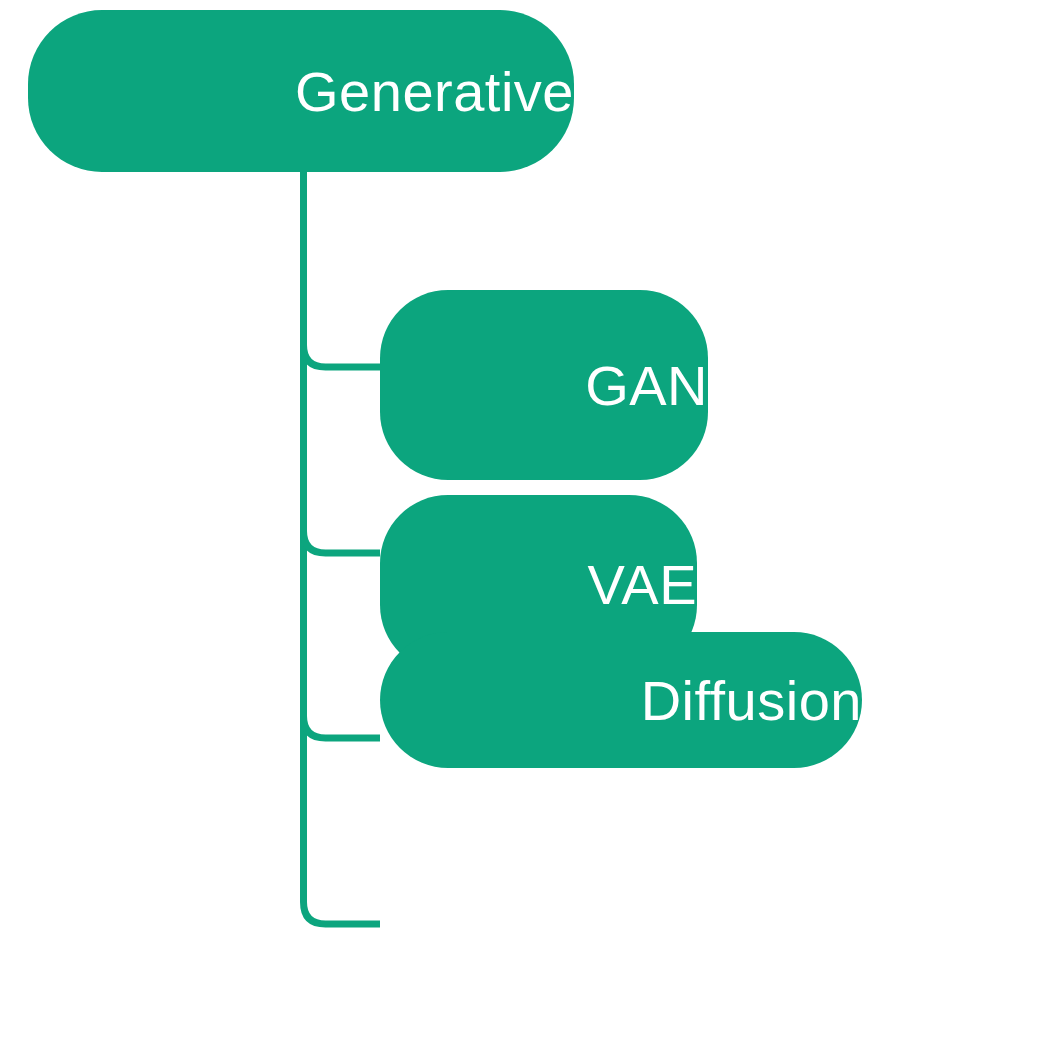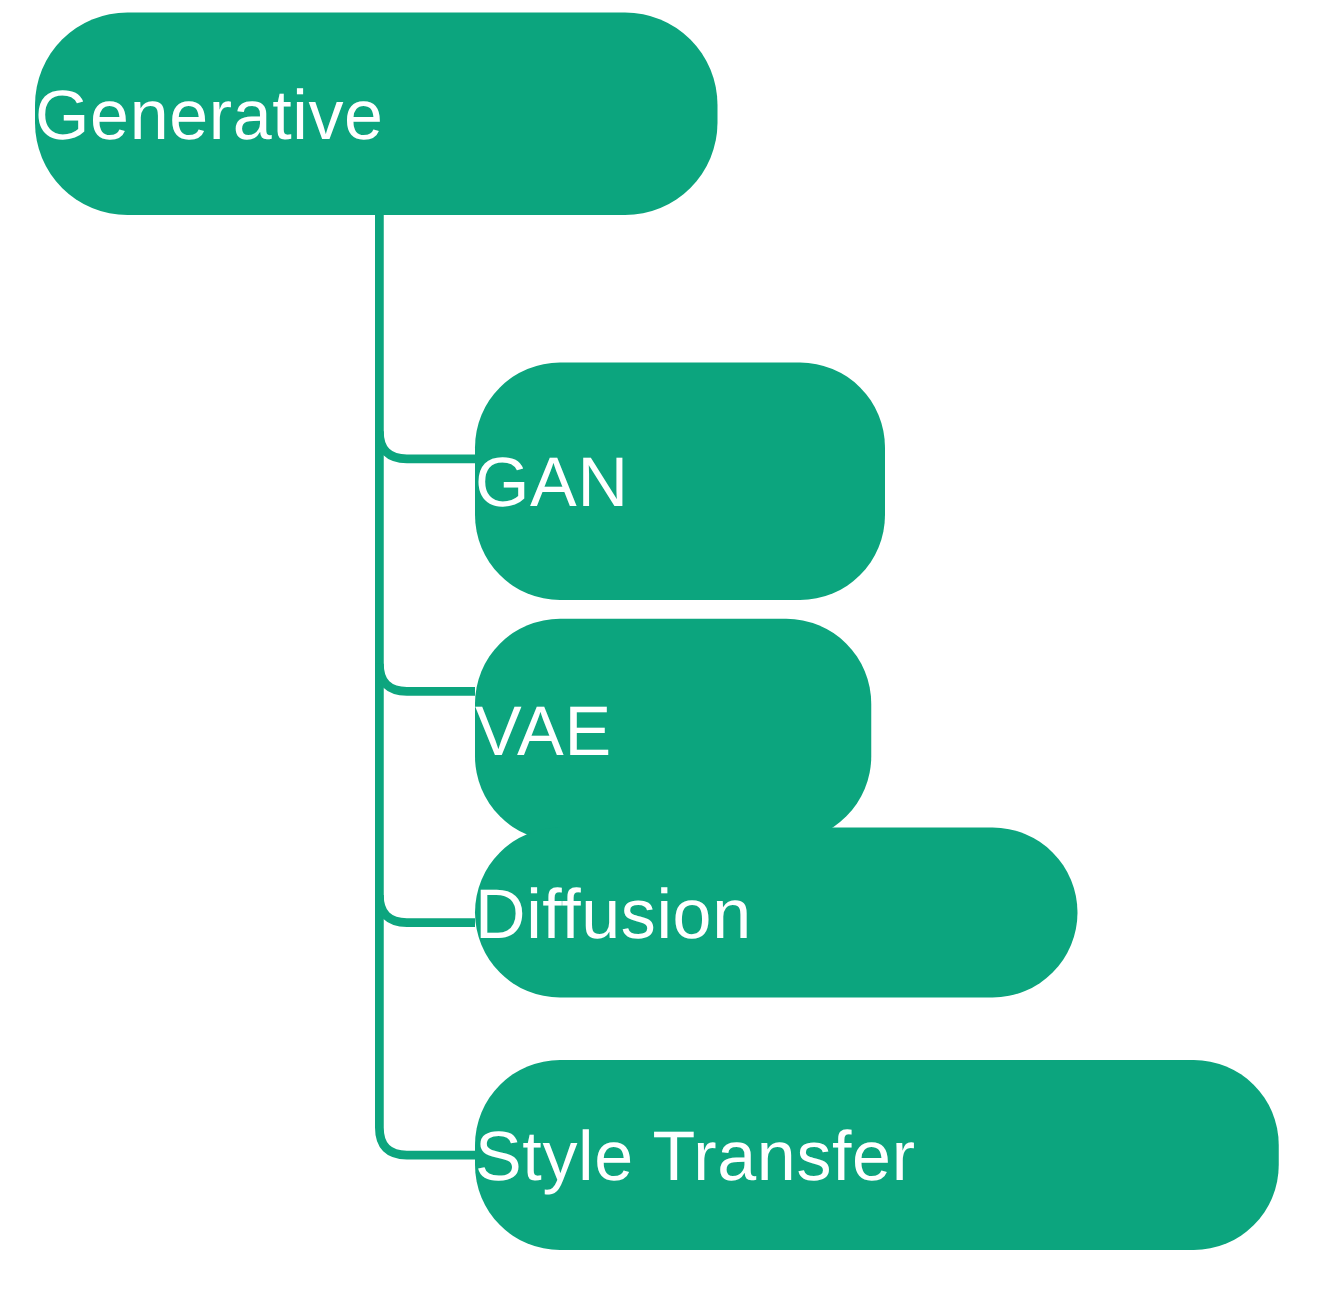--- a/index.html
+++ b/index.html
@@ -25,35 +25,35 @@
   }
   .connectors path {
     fill: none;
     stroke: var(--connector, #0CA57E);
     stroke-width: 7;
   }
   .node {
     position: absolute;
     display: flex;
     align-items: center;
-    justify-content: flex-start;
+    justify-content: flex-end;
     background: var(--node-fill, #0CA57E);
     color: var(--node-text, #ffffff);
     border-radius: 68px;
     font-size: 56px;
     font-weight: 300;
     letter-spacing: 0.5px;
     white-space: nowrap;
     cursor: pointer;
     user-select: none;
   }
   .node-root      { left: 28px;  top: 10px;  width: 546px; height: 162px; border-radius: 74px; }
   .node-gan       { left: 380px; top: 290px; width: 328px; height: 190px; }
   .node-vae       { left: 380px; top: 495px; width: 317px; height: 178px; }
-  .node-diffusion { left: 380px; top: 662px; width: 482px; height: 136px; }
+  .node-diffusion { left: 380px; top: 632px; width: 482px; height: 136px; }
   .node-style     { left: 380px; top: 848px; width: 643px; height: 152px; }
 </style>
 </head>
 <body>
 
 <div class="canvas">
 
   <svg class="connectors" viewBox="0 0 1056 1038" xmlns="http://www.w3.org/2000/svg">
 
     <path d="M 303.5 170 L 303.5 902 Q 303.5 924 325.5 924 L 380 924"></path>
@@ -71,17 +71,14 @@
   </div>
 
   <div class="node node-vae">
     <span>VAE</span>
   </div>
 
   <div class="node node-diffusion">
     <span>Diffusion</span>
   </div>
 
-  <div class="node node-style">
-    <span>Style Transfer</span>
-  </div>
 
 </div>
 
 </body></html>

